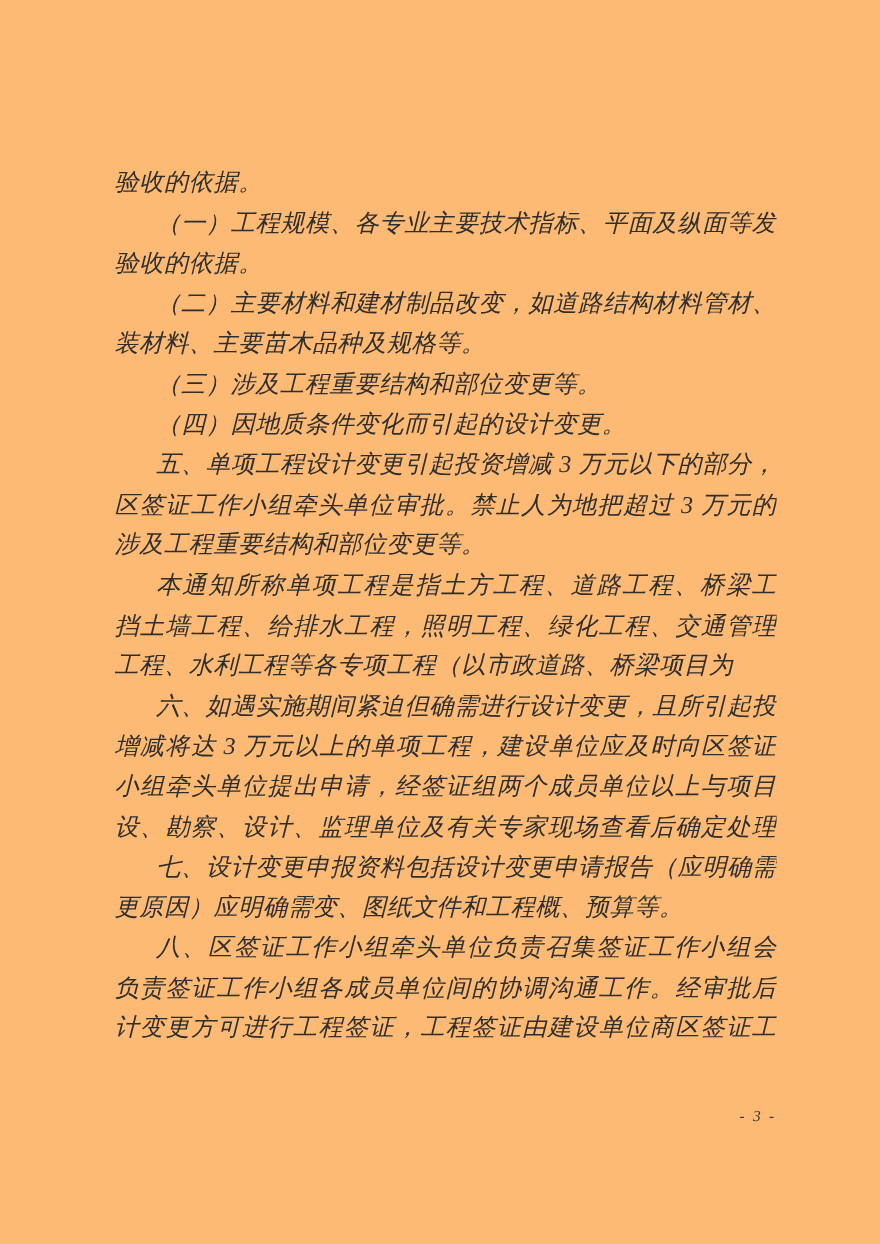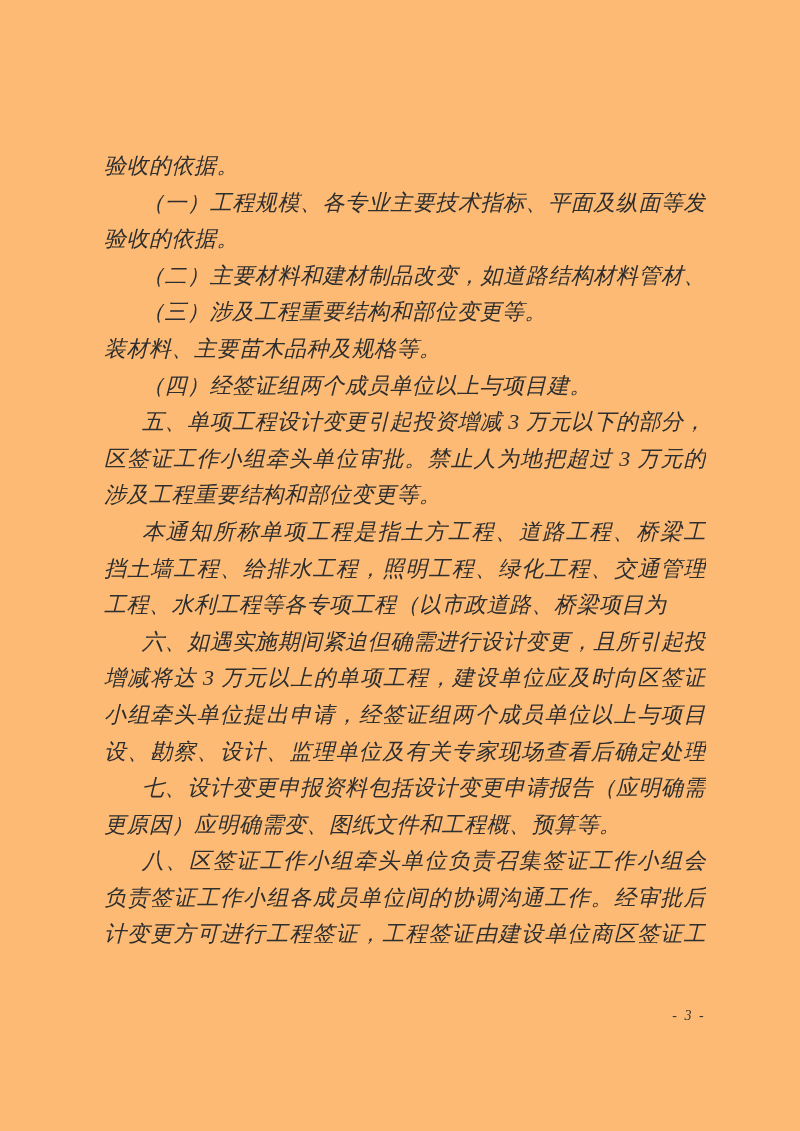--- a/index.html
+++ b/index.html
@@ -54,23 +54,23 @@
 </style>
 </head>
 <body>
 
 <div class="page" style="background: #fdba74; font-style: italic;">
   <div class="doc-body" style="color: rgb(46, 46, 46);">
       <div class="line">验收的依据。</div>
       <div class="line ind just">（一）工程规模、各专业主要技术指标、平面及纵面等发生</div>
       <div class="line">验收的依据。</div>
       <div class="line ind just">（二）主要材料和建材制品改变，如道路结构材料管材、铺</div>
+      <div class="line">装材料、主要苗木品种及规格等。</div>
       <div class="line ind">（三）涉及工程重要结构和部位变更等。</div>
-      <div class="line">装材料、主要苗木品种及规格等。</div>
-      <div class="line ind">（四）经签证组两个成员单位以上与项目建。</div>
+      <div class="line ind">（四）因地质条件变化而引起的设计变更。</div>
       <div class="line ind just">五、单项工程设计变更引起投资增减 3 万元以下的部分，报</div>
       <div class="line just">区签证工作小组牵头单位审批。禁止人为地把超过 3 万元的设计</div>
       <div class="line">涉及工程重要结构和部位变更等。</div>
       <div class="line ind just">本通知所称单项工程是指土方工程、道路工程、桥梁工程、</div>
       <div class="line just">挡土墙工程、给排水工程，照明工程、绿化工程、交通管理设施</div>
       <div class="line">工程、水利工程等各专项工程（以市政道路、桥梁项目为例）。</div>
       <div class="line ind just">六、如遇实施期间紧迫但确需进行设计变更，且所引起投资</div>
       <div class="line just">增减将达 3 万元以上的单项工程，建设单位应及时向区签证工作</div>
       <div class="line just">小组牵头单位提出申请，经签证组两个成员单位以上与项目建</div>
       <div class="line just">设、勘察、设计、监理单位及有关专家现场查看后确定处理措施，</div>

